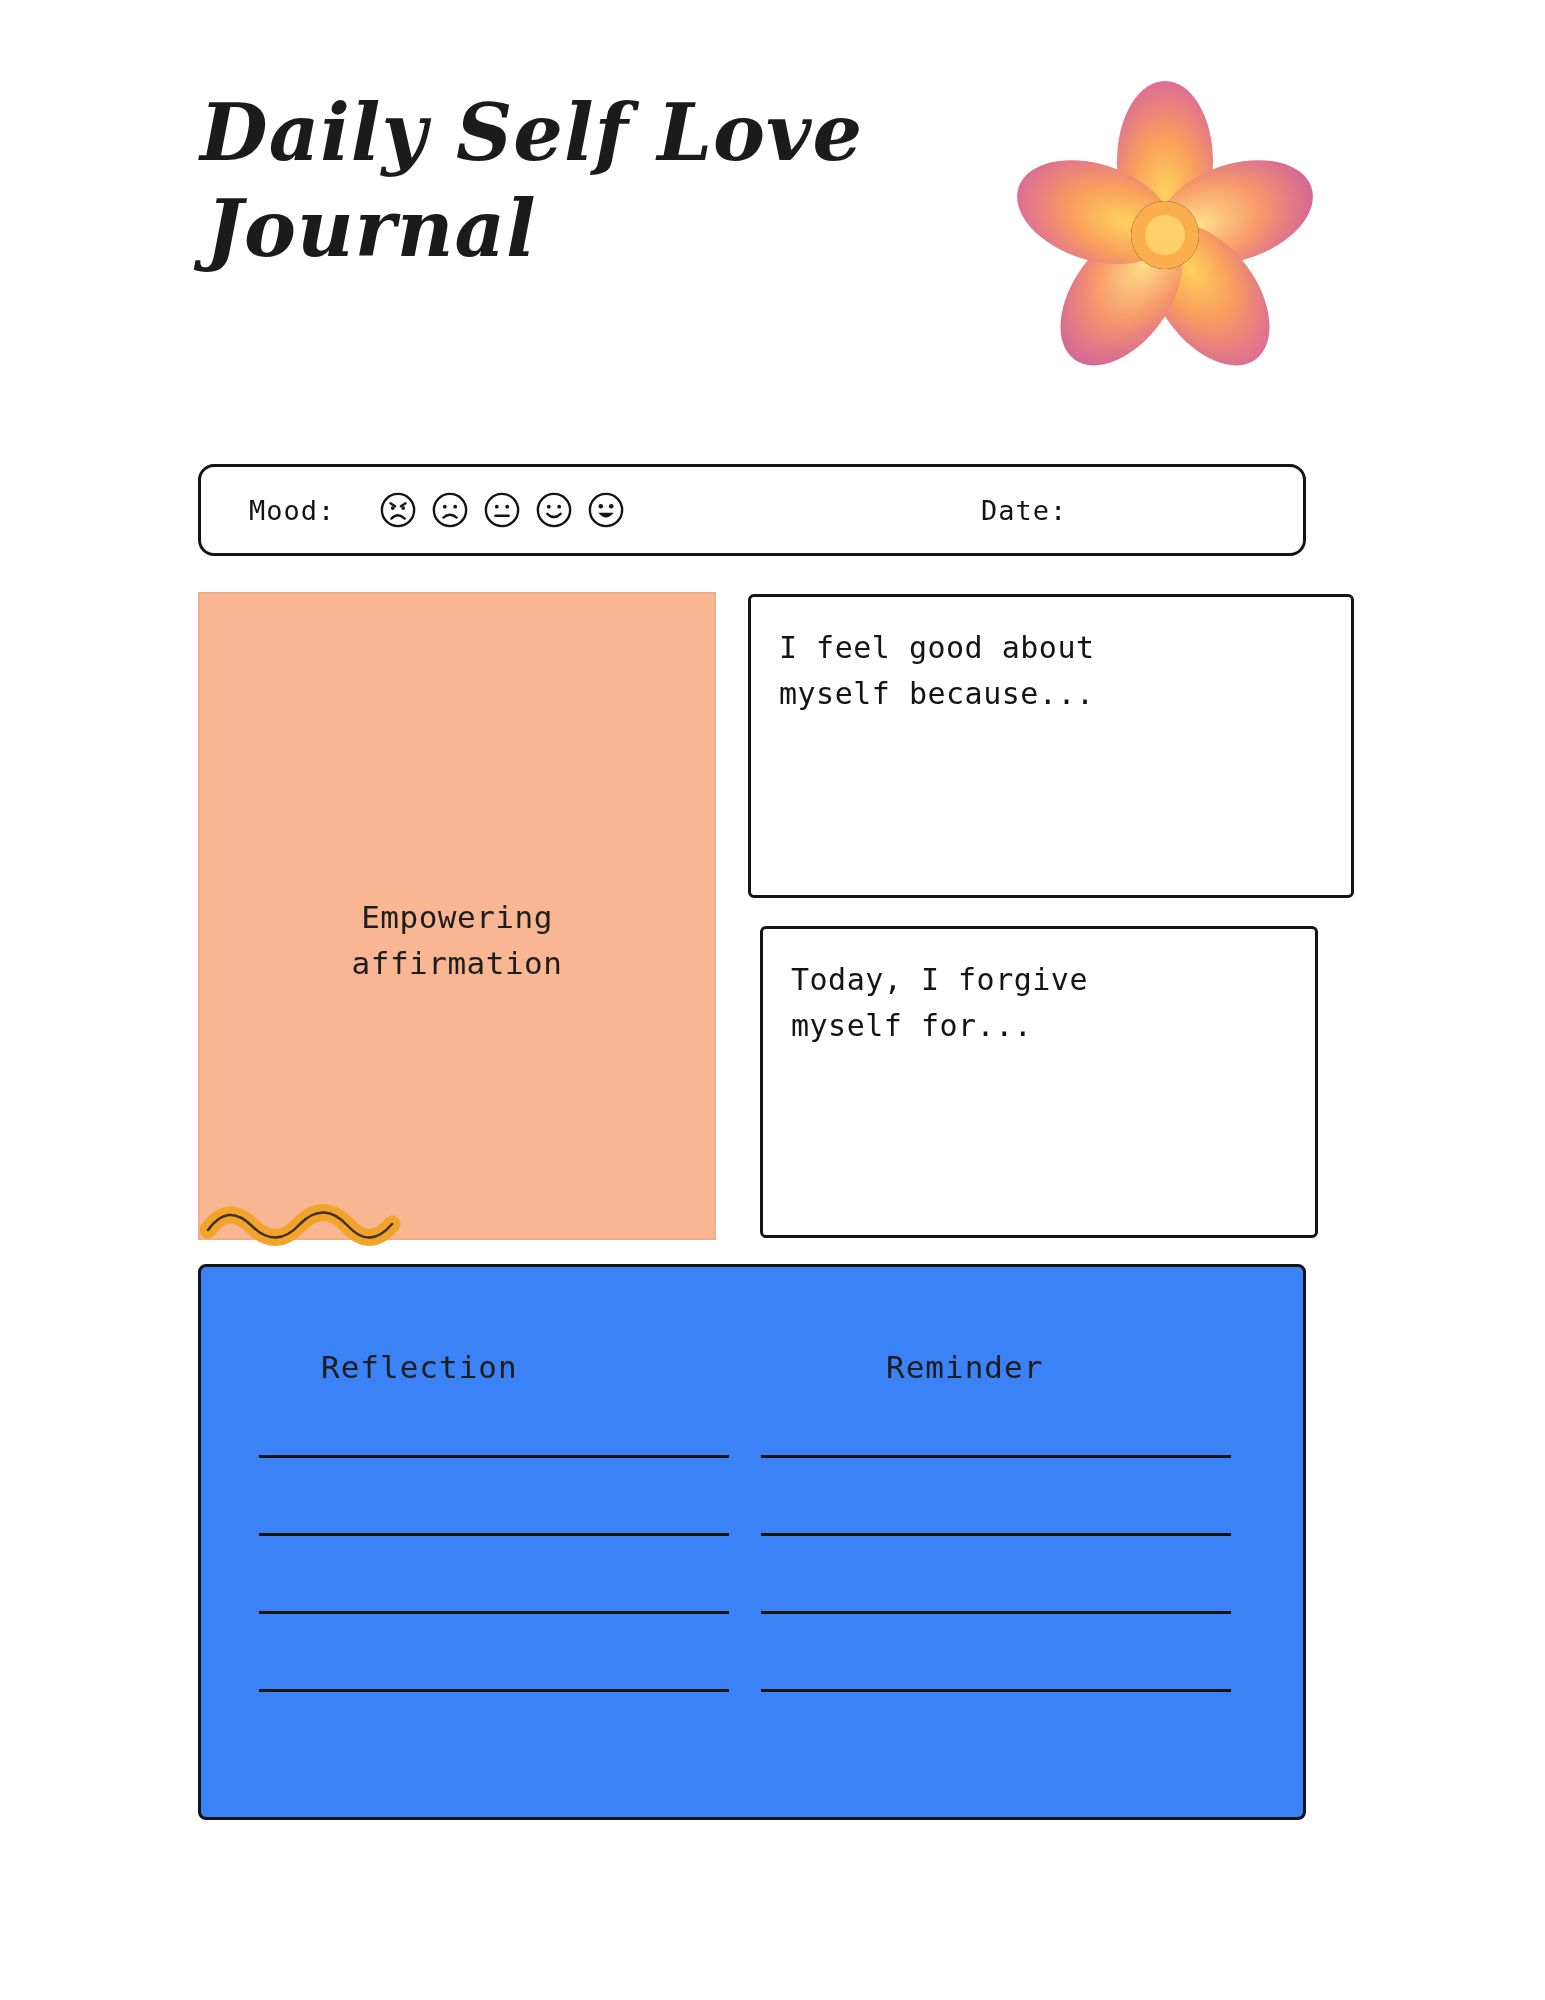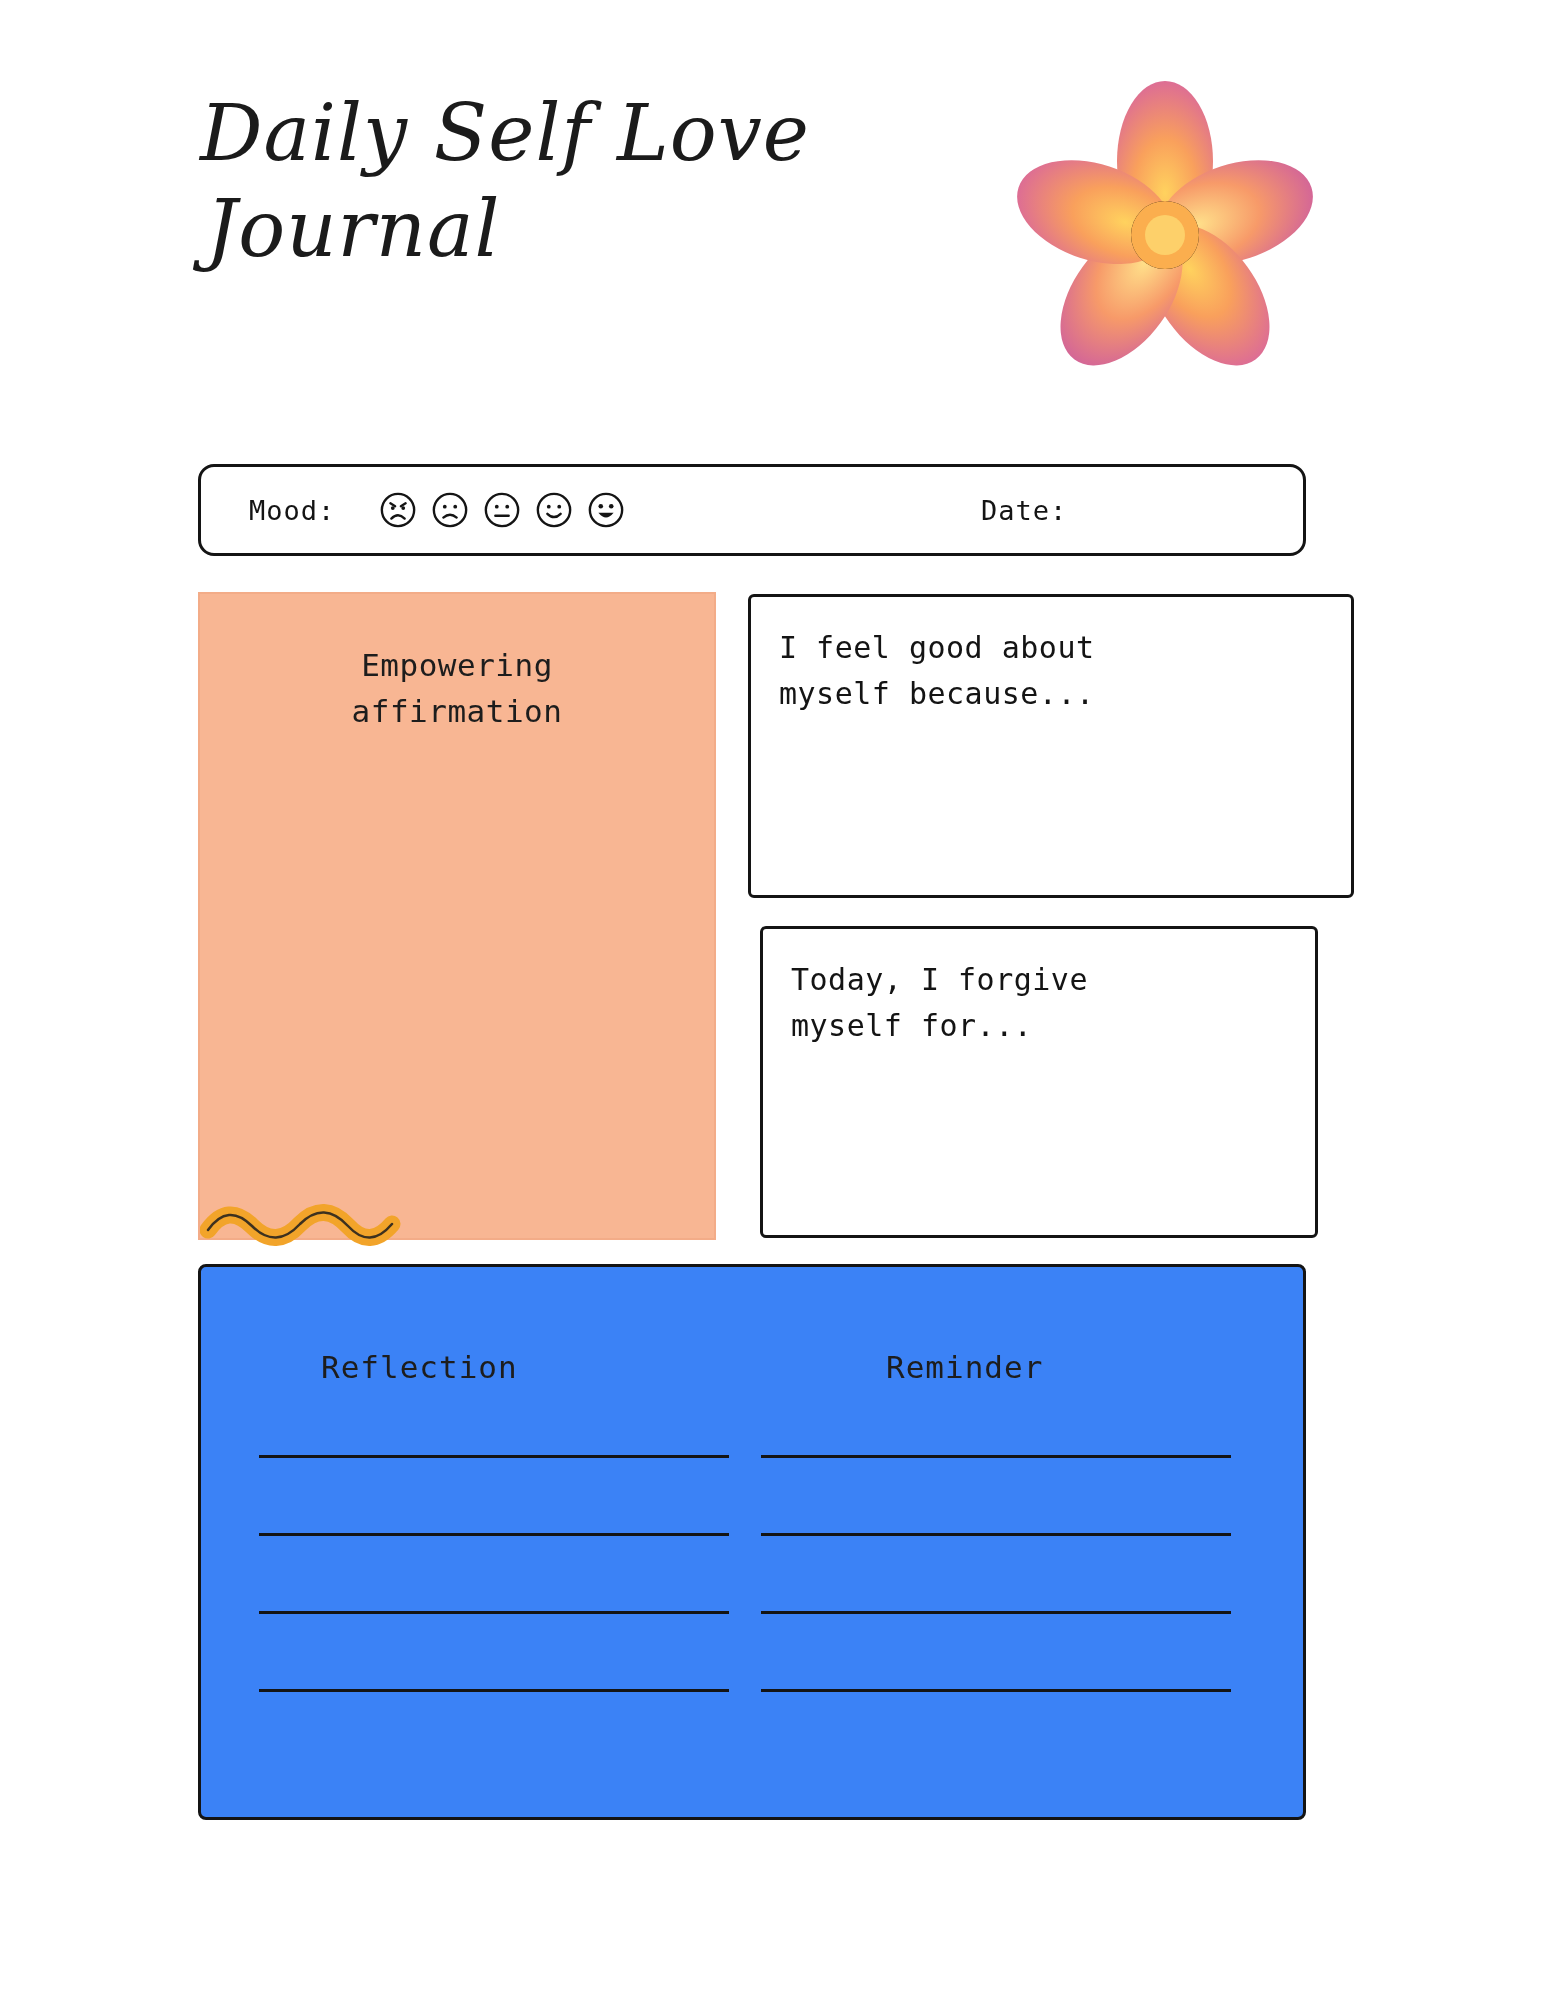--- a/index.html
+++ b/index.html
@@ -24,21 +24,21 @@
   
   .title-block {
     position: absolute;
     left: 200px;
     top: 85px;
     width: 760px;
   }
   .title-line {
     font-family: "DejaVu Serif", serif;
     font-style: italic;
-    font-weight: 400;
+    font-weight: 700;
     color: #1b1b1b;
     letter-spacing: 1px;
   }
   .title-line-1 {
     font-size: 78px;
     line-height: 96px;
   }
   .title-line-2 {
     font-size: 78px;
     line-height: 96px;
@@ -98,20 +98,21 @@
     left: 198px;
     top: 592px;
     width: 518px;
     height: 648px;
     background: #f8b693;
     border: 2px solid #f3ac88;
     box-sizing: border-box;
     display: flex;
     justify-content: center;
     padding-top: 48px;
+    align-items: center;
   }
   .affirmation-text {
     font-size: 31px;
     line-height: 46px;
     color: #1d1d1d;
     text-align: center;
     letter-spacing: 0.5px;
     white-space: pre-line;
   }
   .squiggle {

